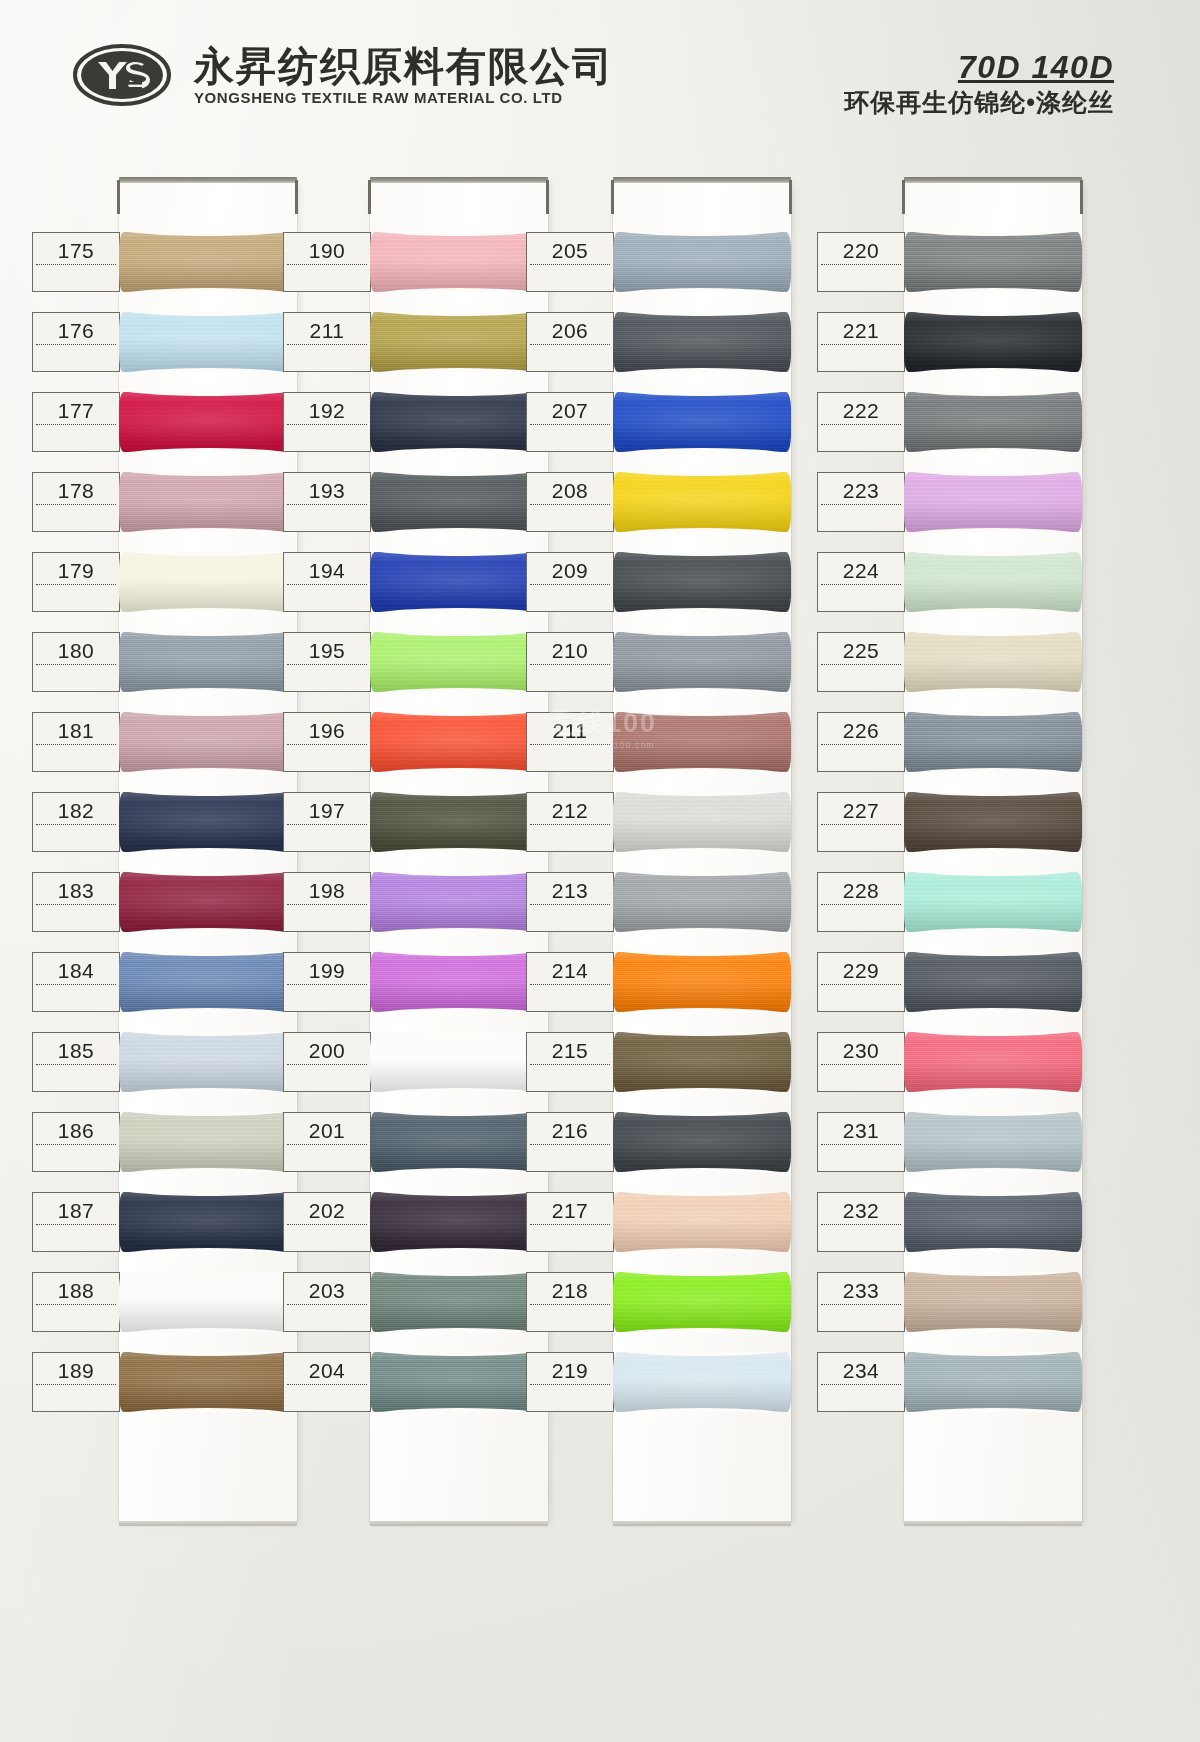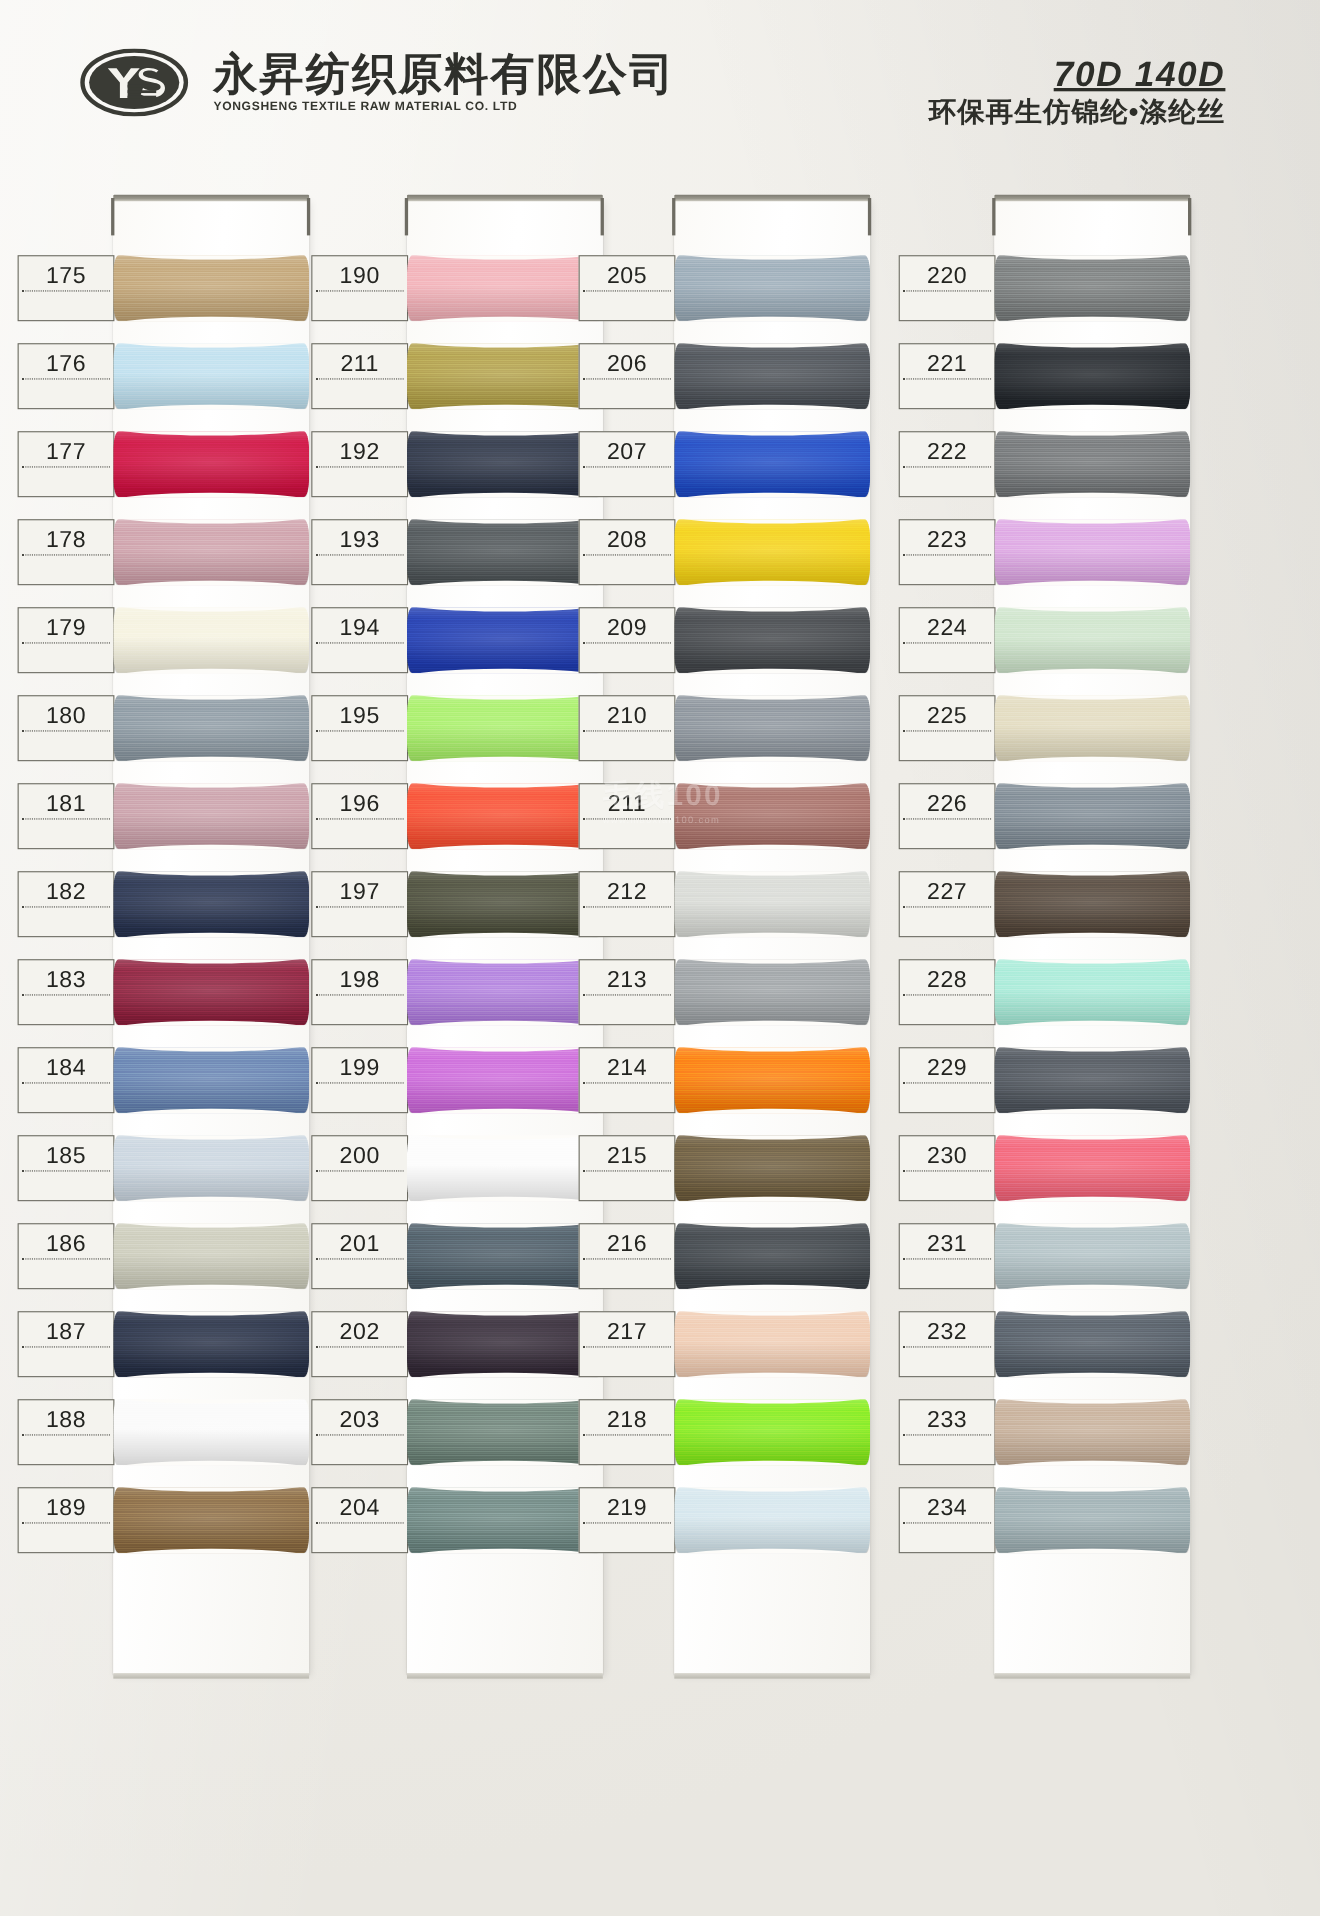--- a/index.html
+++ b/index.html
@@ -34,21 +34,21 @@
   }
   .ys-logo{
     width:100px;height:62px;flex:0 0 auto;
   }
   .brand-text{display:flex;flex-direction:column;gap:2px;}
   .brand-cn{
     font-size:40px;font-weight:700;color:#2e2f2b;letter-spacing:2px;
     line-height:1.05;white-space:nowrap;
   }
   .brand-en{
-    font-size:11px;font-weight:700;color:#35362f;letter-spacing:.6px;
+    font-size:15px;font-weight:700;color:#35362f;letter-spacing:.6px;
     white-space:nowrap;
   }
   .spec{
     position:absolute;right:86px;top:50px;text-align:right;
   }
   .spec-code{
     font-size:32px;font-weight:700;font-style:italic;color:#2d2e29;
     letter-spacing:1.5px;line-height:1.1;text-decoration:underline;
   }
   .spec-cn{
@@ -56,21 +56,21 @@
     line-height:1.2;margin-top:2px;white-space:nowrap;
   }
 
   
   .board{
     position:absolute;left:0;top:160px;width:1200px;height:1430px;
   }
   .column{
     position:absolute;top:0;width:265px;height:1400px;
   }
-  .col-0{left:8px;}
+  .col-0{left:24px;}
   .col-1{left:275px;}
   .col-2{left:518px;}
   .col-3{left:809px;}
 
   
   .card-strip{
     position:absolute;left:95px;top:22px;width:178px;height:1340px;
     background:linear-gradient(95deg,#fbfaf7 0%,#ffffff 35%,#f6f5f1 100%);
     box-shadow:0 0 0 1px rgba(0,0,0,.05), 2px 2px 7px rgba(0,0,0,.10);
   }

